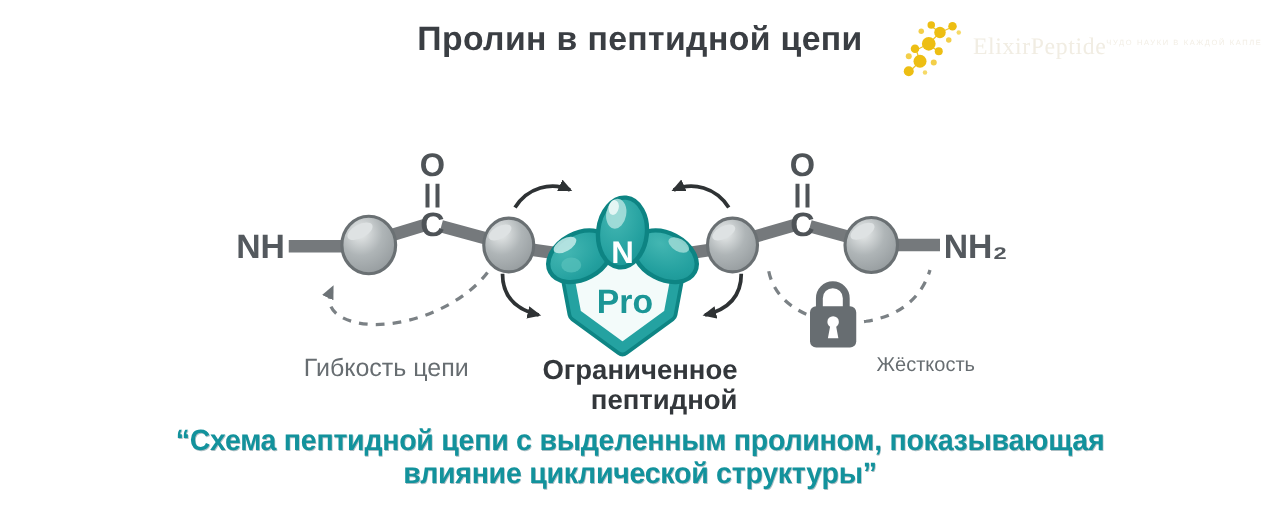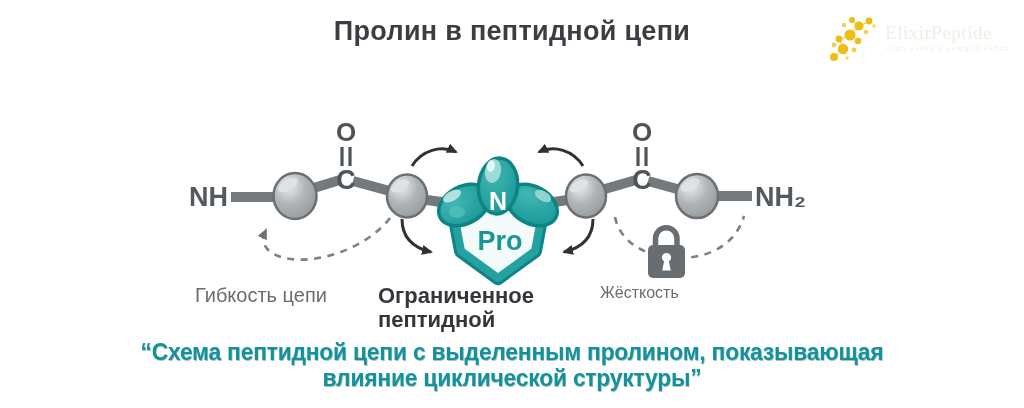--- a/index.html
+++ b/index.html
@@ -8,33 +8,33 @@
     font-family:"Liberation Sans",sans-serif;
     text-decoration:underline;
   }
   .title{
     position:absolute;left:0;right:0;top:16px;text-align:center;
     font-size:27px;font-weight:700;color:#3A3E43;letter-spacing:.3px;
   }
   
   .logo{position:absolute;top:12px;right:14px;display:flex;align-items:center;gap:7px;}
   .logo-icon{width:52px;height:50px;flex:0 0 auto;}
-  .logo-text{display:flex;flex-direction:column;line-height:1;}
+  .logo-text{display:flex;line-height:1;}
   .logo-name{
     font-family:"Liberation Serif",serif;font-size:19px;font-weight:400;
     color:#F1EDE3;letter-spacing:.5px;
   }
   .logo-tagline{
     margin-top:4px;font-size:6px;letter-spacing:1.3px;color:#F2EEE5;
     text-transform:uppercase;white-space:nowrap;
   }
   
   .diagram{position:absolute;left:0;top:0;width:1024px;height:408px;}
   
-  .lbl{position:absolute;text-align:left;}
+  .lbl{position:absolute;text-align:right;}
   .lbl-flex{left:195px;width:180px;top:284px;font-size:20px;color:#676D71;}
   .lbl-restricted{left:378px;width:212px;top:284px;font-size:22px;line-height:24px;font-weight:700;color:#33373B;}
   .lbl-rigid{left:600px;width:180px;top:284px;font-size:16px;color:#676D71;}
   
   .caption{
     position:absolute;left:0;right:0;top:340px;text-align:center;
     color:#12929C;font-weight:700;font-size:23.5px;line-height:25.5px;
     letter-spacing:-0.2px;
     text-shadow:0.6px 0.8px 0 rgba(13,70,82,.35);
     transform:scaleX(.97);transform-origin:center;

